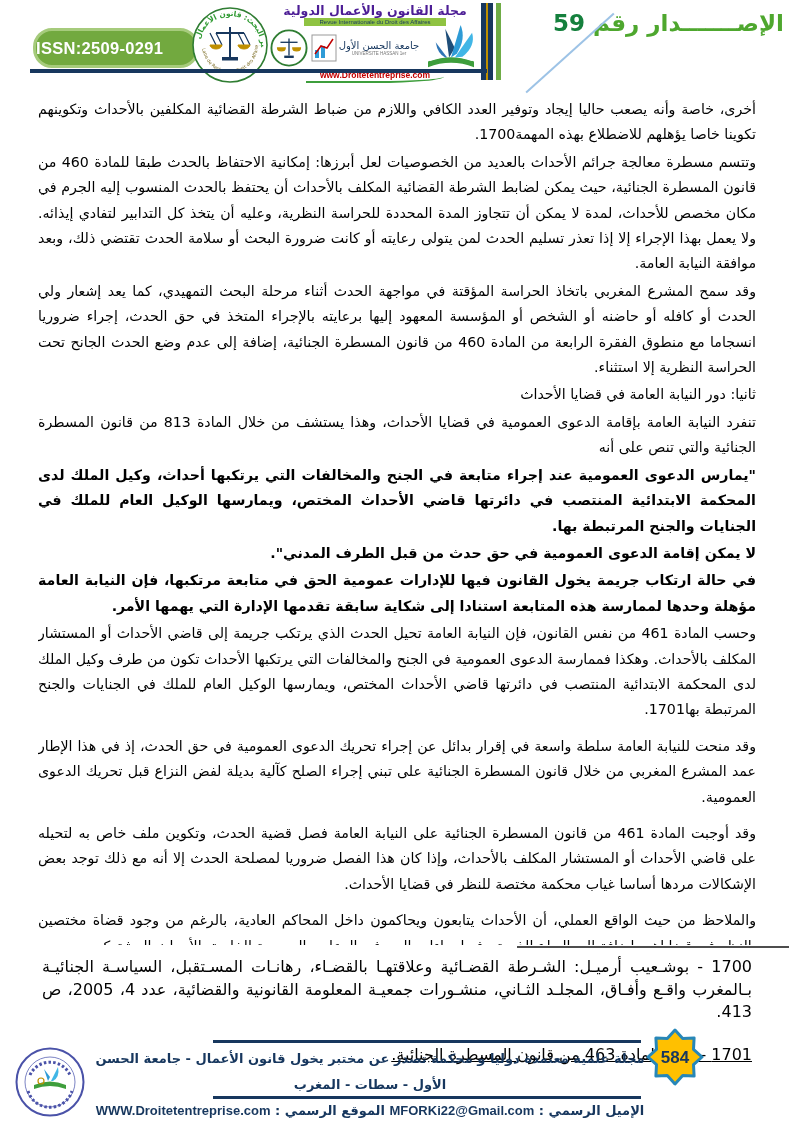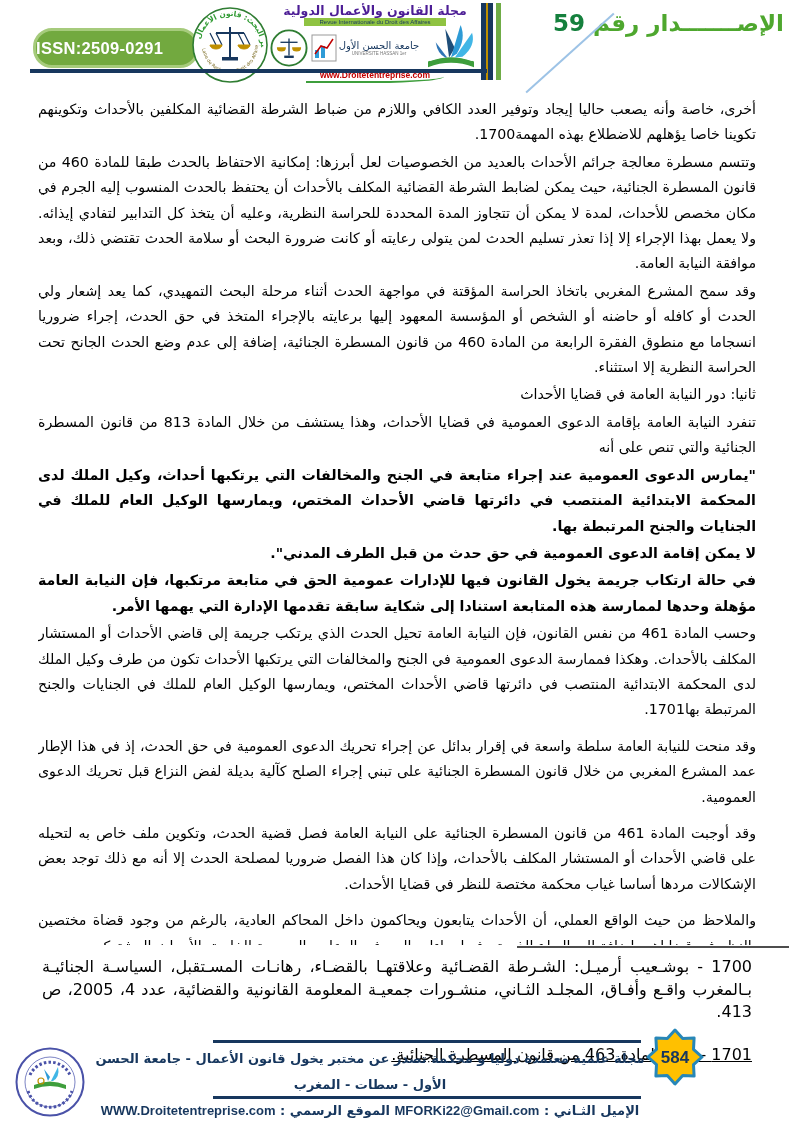--- a/index.html
+++ b/index.html
@@ -164,21 +164,21 @@
     <div class="fn1">1700 - بوشـعيب أرميـل: الشـرطة القضـائية وعلاقتهـا بالقضـاء، رهانـات المسـتقبل، السياسـة الجنائيـة بـالمغرب واقـع وأفـاق، المجلـد الثـاني، منشـورات جمعيـة المعلومة القانونية والقضائية، عدد 4، 2005، ص 413.</div>
     <div class="fn2">1701 - انظر المادة 463 من قانون المسطرة الجنائية.</div>
   </section>
 
   <div class="foot-rule top"></div>
   <div class="foot-rule bottom"></div>
 
   <div class="footer-text">
     <div>مجلة علمية معتمدة  دوليا و محكمة تصدر عن مختبر يخول قانون الأعمال - جامعة الحسن الأول - سطات - المغرب</div>
     <div class="footer-line2">
-      <span>الإميل الثـاني : </span><span class="lat">MFORKi22@Gmail.com</span><span> الموقع الرسمي : </span><span class="lat">WWW.Droitetentreprise.com</span>
+      <span>الإميل الرسمي : </span><span class="lat">MFORKi22@Gmail.com</span><span> الموقع الرسمي : </span><span class="lat">WWW.Droitetentreprise.com</span>
     </div>
   </div>
 
   <svg class="page-badge" width="60" height="58" viewBox="0 0 60 58">
     <polygon points="30,2 37.7,10.5 49.1,9.9 48.5,21.3 57,29 48.5,36.7 49.1,48.1 37.7,47.5 30,56 22.3,47.5 10.9,48.1 11.5,36.7 3,29 11.5,21.3 10.9,9.9 22.3,10.5" fill="#ffc000" stroke="#2787b8" stroke-width="3" stroke-linejoin="round"></polygon>
     <text x="30" y="35" text-anchor="middle" font-size="17" font-weight="bold" fill="#17375e" font-family="Liberation Sans, sans-serif">584</text>
   </svg>
 
   <svg class="stamp" width="72" height="74" viewBox="0 0 72 74">
     <circle cx="36" cy="37" r="33.5" fill="#ffffff" stroke="#4a52a8" stroke-width="2"></circle>

